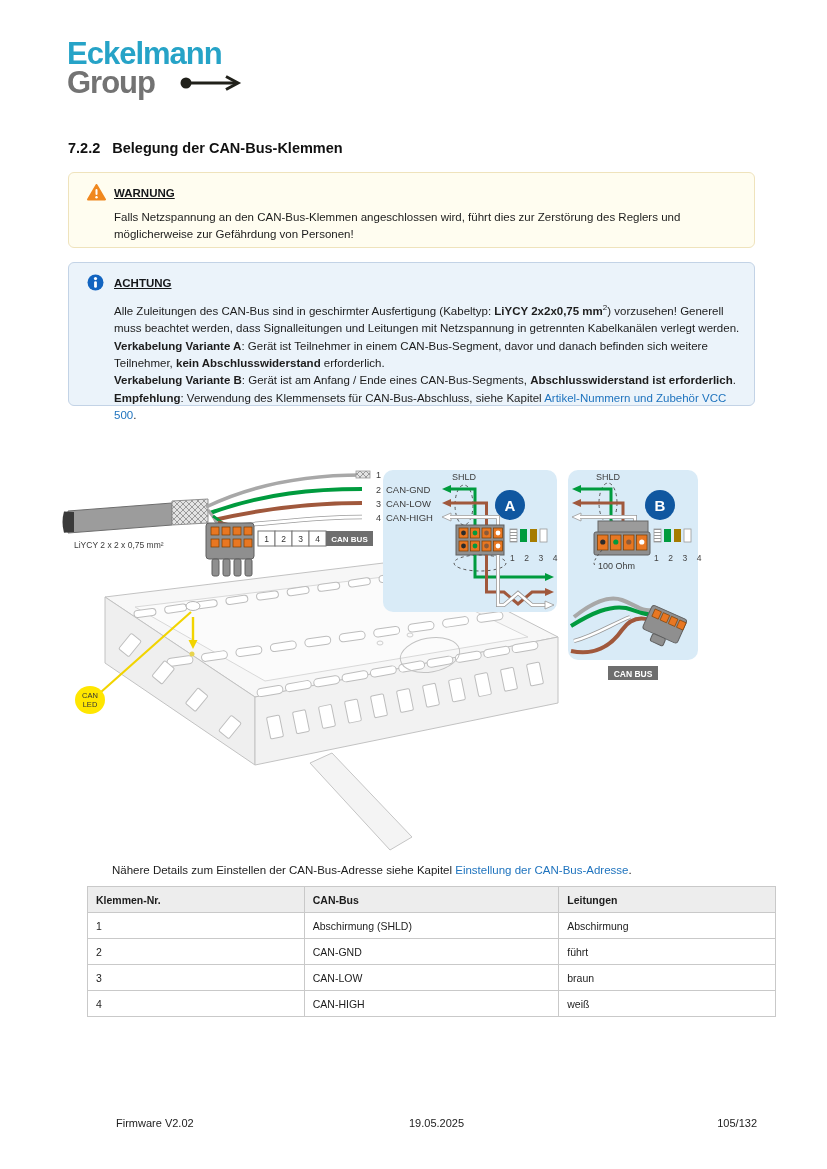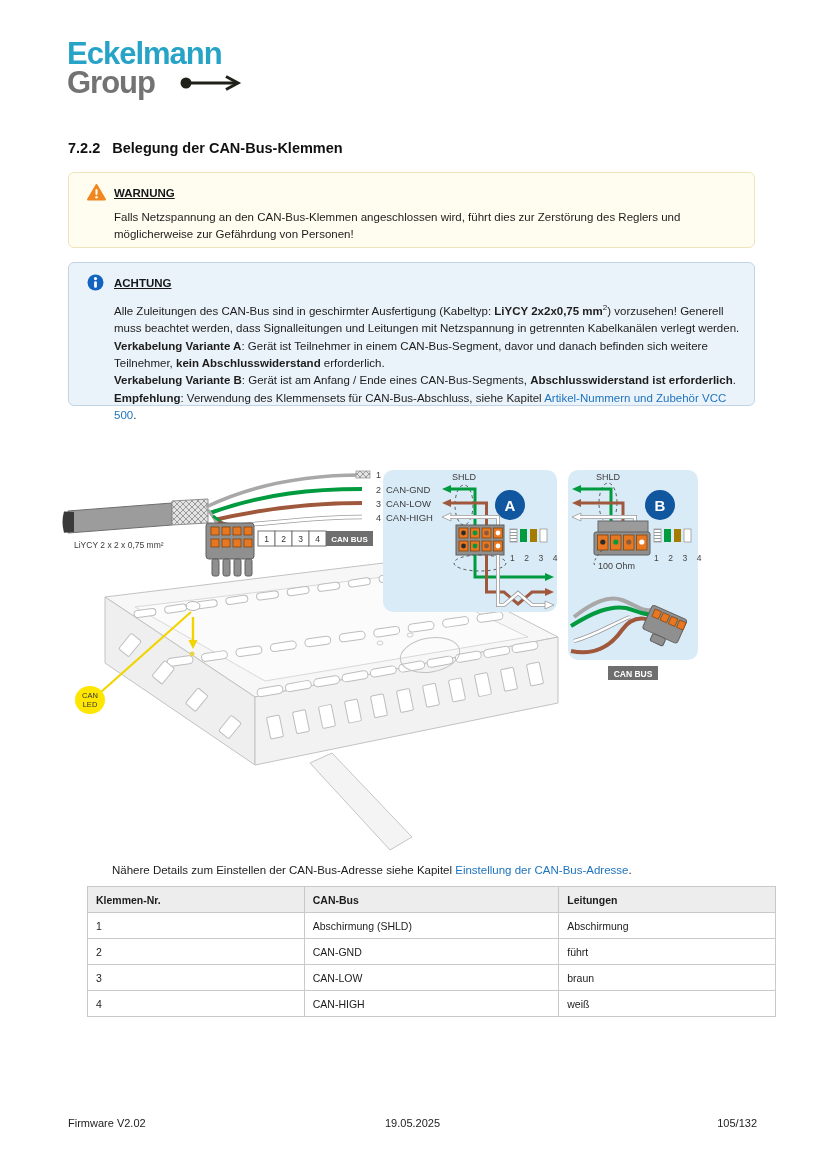--- a/index.html
+++ b/index.html
@@ -24,21 +24,21 @@
   .inline-link{color:#1E73BE;text-decoration:none;}
   
   .diagram{position:absolute;left:60px;top:465px;width:710px;height:405px;}
   .para{position:absolute;left:68px;top:864px;font-size:11.5px;color:#1c1c1c;padding-left:44px;}
   
   table.klemmen{position:absolute;left:68px;top:886px;width:689px;border-collapse:collapse;font-size:10.5px;color:#1c1c1c;margin-left:19px;}
   table.klemmen th{background:#EDEDED;text-align:left;font-weight:bold;}
   table.klemmen th,table.klemmen td{border:1px solid #C9C9C9;padding:0 0 0 8px;height:25px;}
   
   .footer{position:absolute;left:68px;top:1117px;width:689px;font-size:11px;color:#222;display:flex;}
-  .footer .fl{flex:1;text-align:left;}
+  .footer .fl{flex:1;text-align:left;margin-left:48px;}
   .footer .fc{flex:1;text-align:center;}
   .footer .fr{flex:1;text-align:right;}
   svg text{font-family:"Liberation Sans","DejaVu Sans",sans-serif;}
   g.slots rect{fill:#fff;stroke:#BDBDBD;stroke-width:1;}
 </style>
 </head>
 <body>
 
 <div class="page">
 

